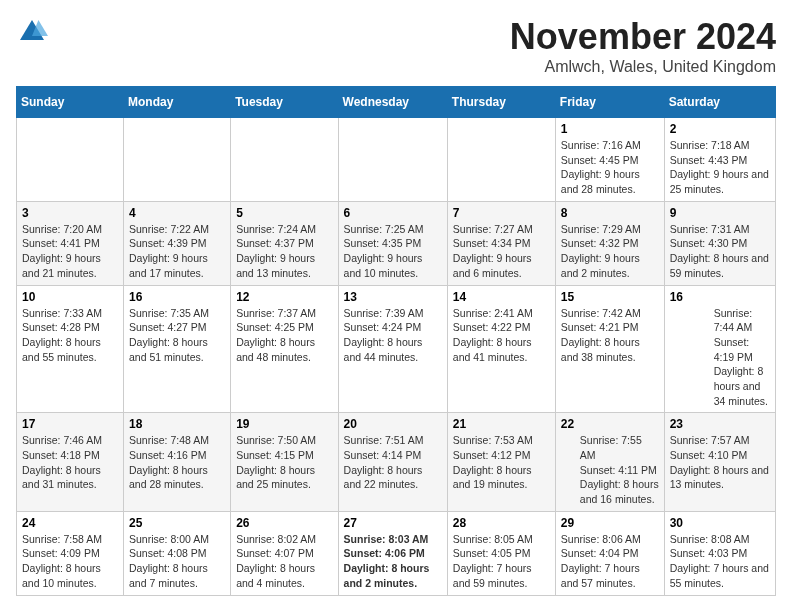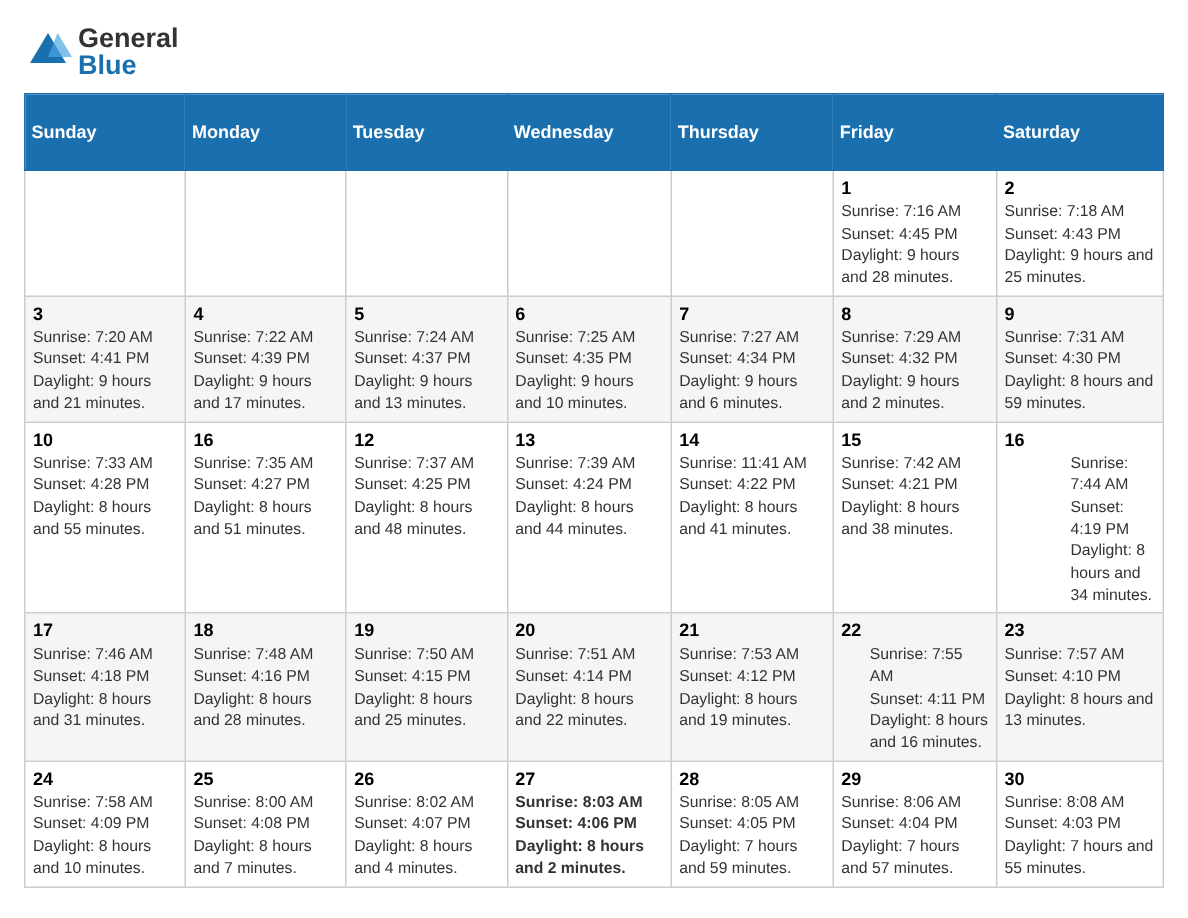--- a/index.html
+++ b/index.html
@@ -50,21 +50,21 @@
     .calendar {
       width: 100%;
       border-collapse: collapse;
       font-size: 11px;
     }
     .calendar thead tr {
       background-color: #1a6faf;
       color: #fff;
     }
     .calendar thead th {
-      padding: 18px 4px;
+      padding: 8px 4px;
       text-align: left;
       font-size: 12px;
       font-weight: bold;
       border: 1px solid #1a6faf;
     }
     .calendar tbody tr {
       vertical-align: top;
     }
     .calendar tbody td {
       border: 1px solid #ccc;
@@ -93,24 +93,24 @@
   </style>
 </head>
 <body>
 
 <div class="header-area">
   <div class="logo">
     <svg class="logo-icon" viewBox="0 0 40 40">
       <polygon points="20,5 35,30 5,30" fill="#1a6faf"></polygon>
       <polygon points="28,5 40,25 20,25" fill="#4da6e0" opacity="0.7"></polygon>
     </svg>
-    <div class="logo-text">
-      <span class="general">General</span>
-      <span class="blue">Blue</span>
-    </div>
+  </div>
+  <div class="title-area">
+    <h1>November 2024</h1>
+    <h2>Amlwch, Wales, United Kingdom</h2>
   </div>
 </div>
 
 <table class="calendar">
   <thead>
     <tr>
     <th>Sunday</th>
         <th>Monday</th>
         <th>Tuesday</th>
         <th>Wednesday</th>
@@ -203,21 +203,21 @@
 Daylight: 8 hours and 48 minutes.</div>
         </td>
         <td>
           <span class="day-num">13</span>
           <div class="day-info" style="white-space: pre-line;">Sunrise: 7:39 AM
 Sunset: 4:24 PM
 Daylight: 8 hours and 44 minutes.</div>
         </td>
         <td>
           <span class="day-num">14</span>
-          <div class="day-info" style="white-space: pre-line;">Sunrise: 11:41 AM
+          <div class="day-info" style="white-space: pre-line;">Sunrise: 2:41 AM
 Sunset: 4:22 PM
 Daylight: 8 hours and 41 minutes.</div>
         </td>
         <td>
           <span class="day-num">15</span>
           <div class="day-info" style="white-space: pre-line;">Sunrise: 7:42 AM
 Sunset: 4:21 PM
 Daylight: 8 hours and 38 minutes.</div>
         </td>
         <td>

